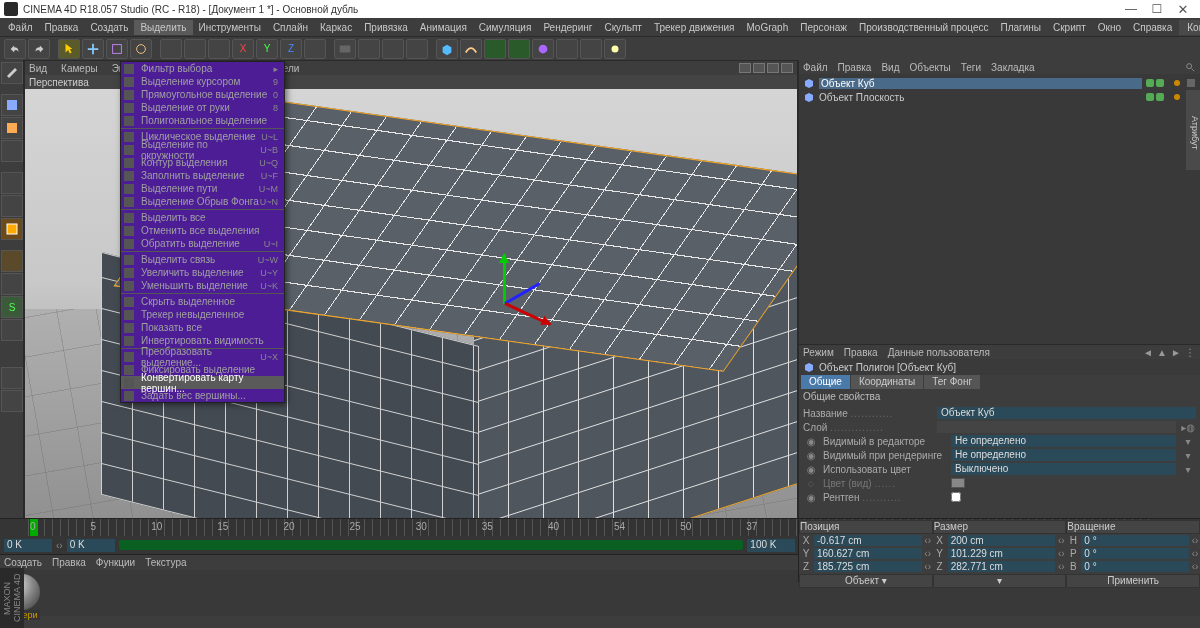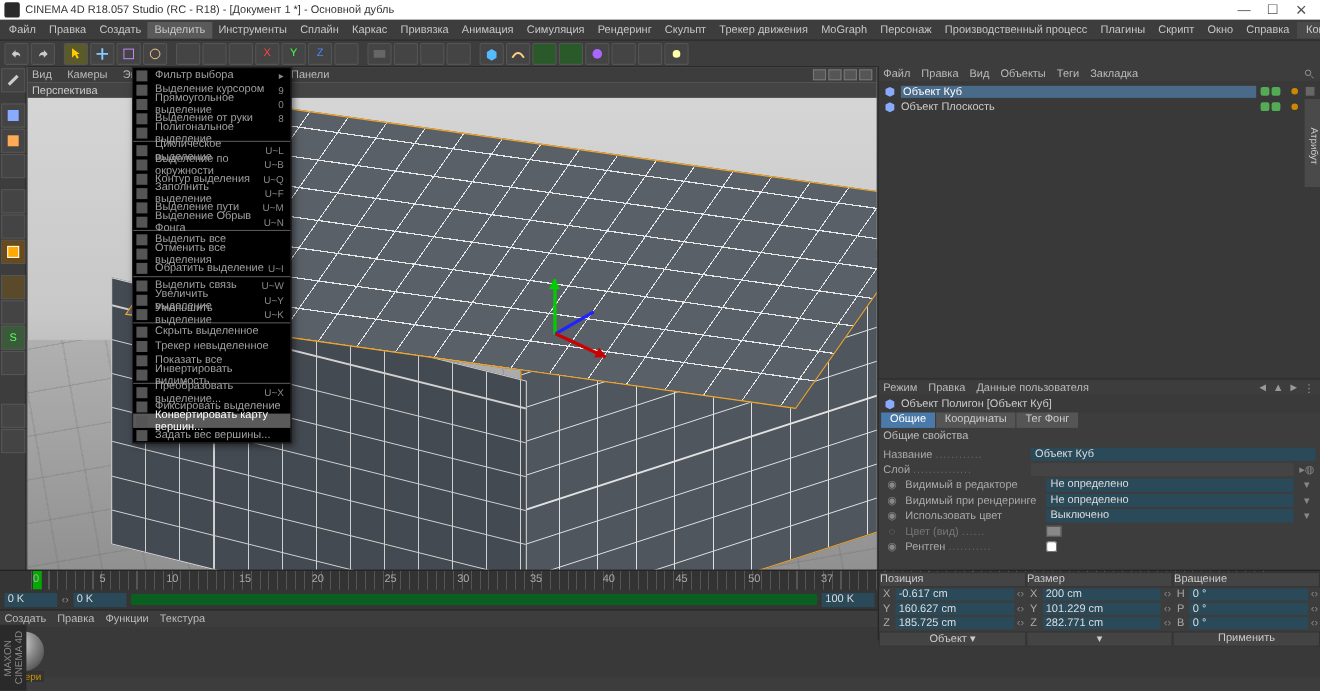--- a/index.html
+++ b/index.html
@@ -45,21 +45,21 @@
 .axis-y{position:absolute;left:48px;top:0;width:3px;height:50px;background:#0c0}
 .axis-y:after{content:"";position:absolute;top:-6px;left:-4px;border:5px solid transparent;border-bottom:10px solid #0c0}
 .axis-x{position:absolute;left:50px;top:48px;width:50px;height:3px;background:#c00;transform:rotate(25deg);transform-origin:left}
 .axis-x:after{content:"";position:absolute;right:-6px;top:-4px;border:5px solid transparent;border-left:10px solid #c00}
 .axis-z{position:absolute;left:50px;top:48px;width:40px;height:3px;background:#22f;transform:rotate(-30deg);transform-origin:left}
 .mini-axis{position:absolute;bottom:8px;left:8px;width:40px;height:40px}
 .mini-axis .ax{position:absolute;left:18px;top:18px;width:18px;height:1px;transform-origin:left}
 .vp-info{position:absolute;bottom:4px;right:6px;color:#ddd;font-size:10px;background:rgba(50,50,50,0.6);padding:1px 4px}
 .vp-icons{position:absolute;top:2px;right:4px;height:12px;display:flex;gap:2px}
 .vp-icons div{width:12px;height:10px;background:#555;border:1px solid #777}
-.dropdown{position:absolute;top:0;left:95px;width:145px;background:#000000;border:1px solid #222;box-shadow:2px 2px 6px rgba(0,0,0,0.5);z-index:100}
+.dropdown{position:absolute;top:0;left:95px;width:165px;background:#4c1d95;border:1px solid #222;box-shadow:2px 2px 6px rgba(0,0,0,0.5);z-index:100}
 .dd-item{display:flex;align-items:center;height:13px;padding:0 6px 0 20px;color:#a0a0a0;font-size:10px;position:relative;cursor:pointer}
 .dd-item.hl{background:#5a5a5a;color:#fff}
 .dd-item .sc{margin-left:auto;color:#888;font-size:9px}
 .dd-item .ic{position:absolute;left:3px;top:2px;width:10px;height:10px;background:#555}
 .dd-sep{height:1px;background:#555;margin:1px 0}
 .right-panel{width:402px;background:#3d3d3d;display:flex;flex-direction:column;border-left:1px solid #2a2a2a}
 .rp-menu{height:14px;background:#3d3d3d;display:flex;align-items:center;padding:0 4px;gap:10px;font-size:10px;color:#bbb}
 .rp-menu span{cursor:pointer}
 .rp-search{margin-left:auto;width:12px;height:10px}
 .obj-tree{flex:0 0 auto;min-height:270px;background:#393939;padding:2px}
@@ -554,21 +554,21 @@
     <div class="tl-numbers" id="tl-numbers">
         <span>0</span>
         <span>5</span>
         <span>10</span>
         <span>15</span>
         <span>20</span>
         <span>25</span>
         <span>30</span>
         <span>35</span>
         <span>40</span>
-        <span>45</span>
+        <span>54</span>
         <span>50</span>
         <span>37</span>
         <span>60</span>
         <span>65</span>
         <span>70</span>
         <span>75</span>
       </div>
     <div class="tl-end">90 K</div>
   </div>
   <div class="timeline2">

